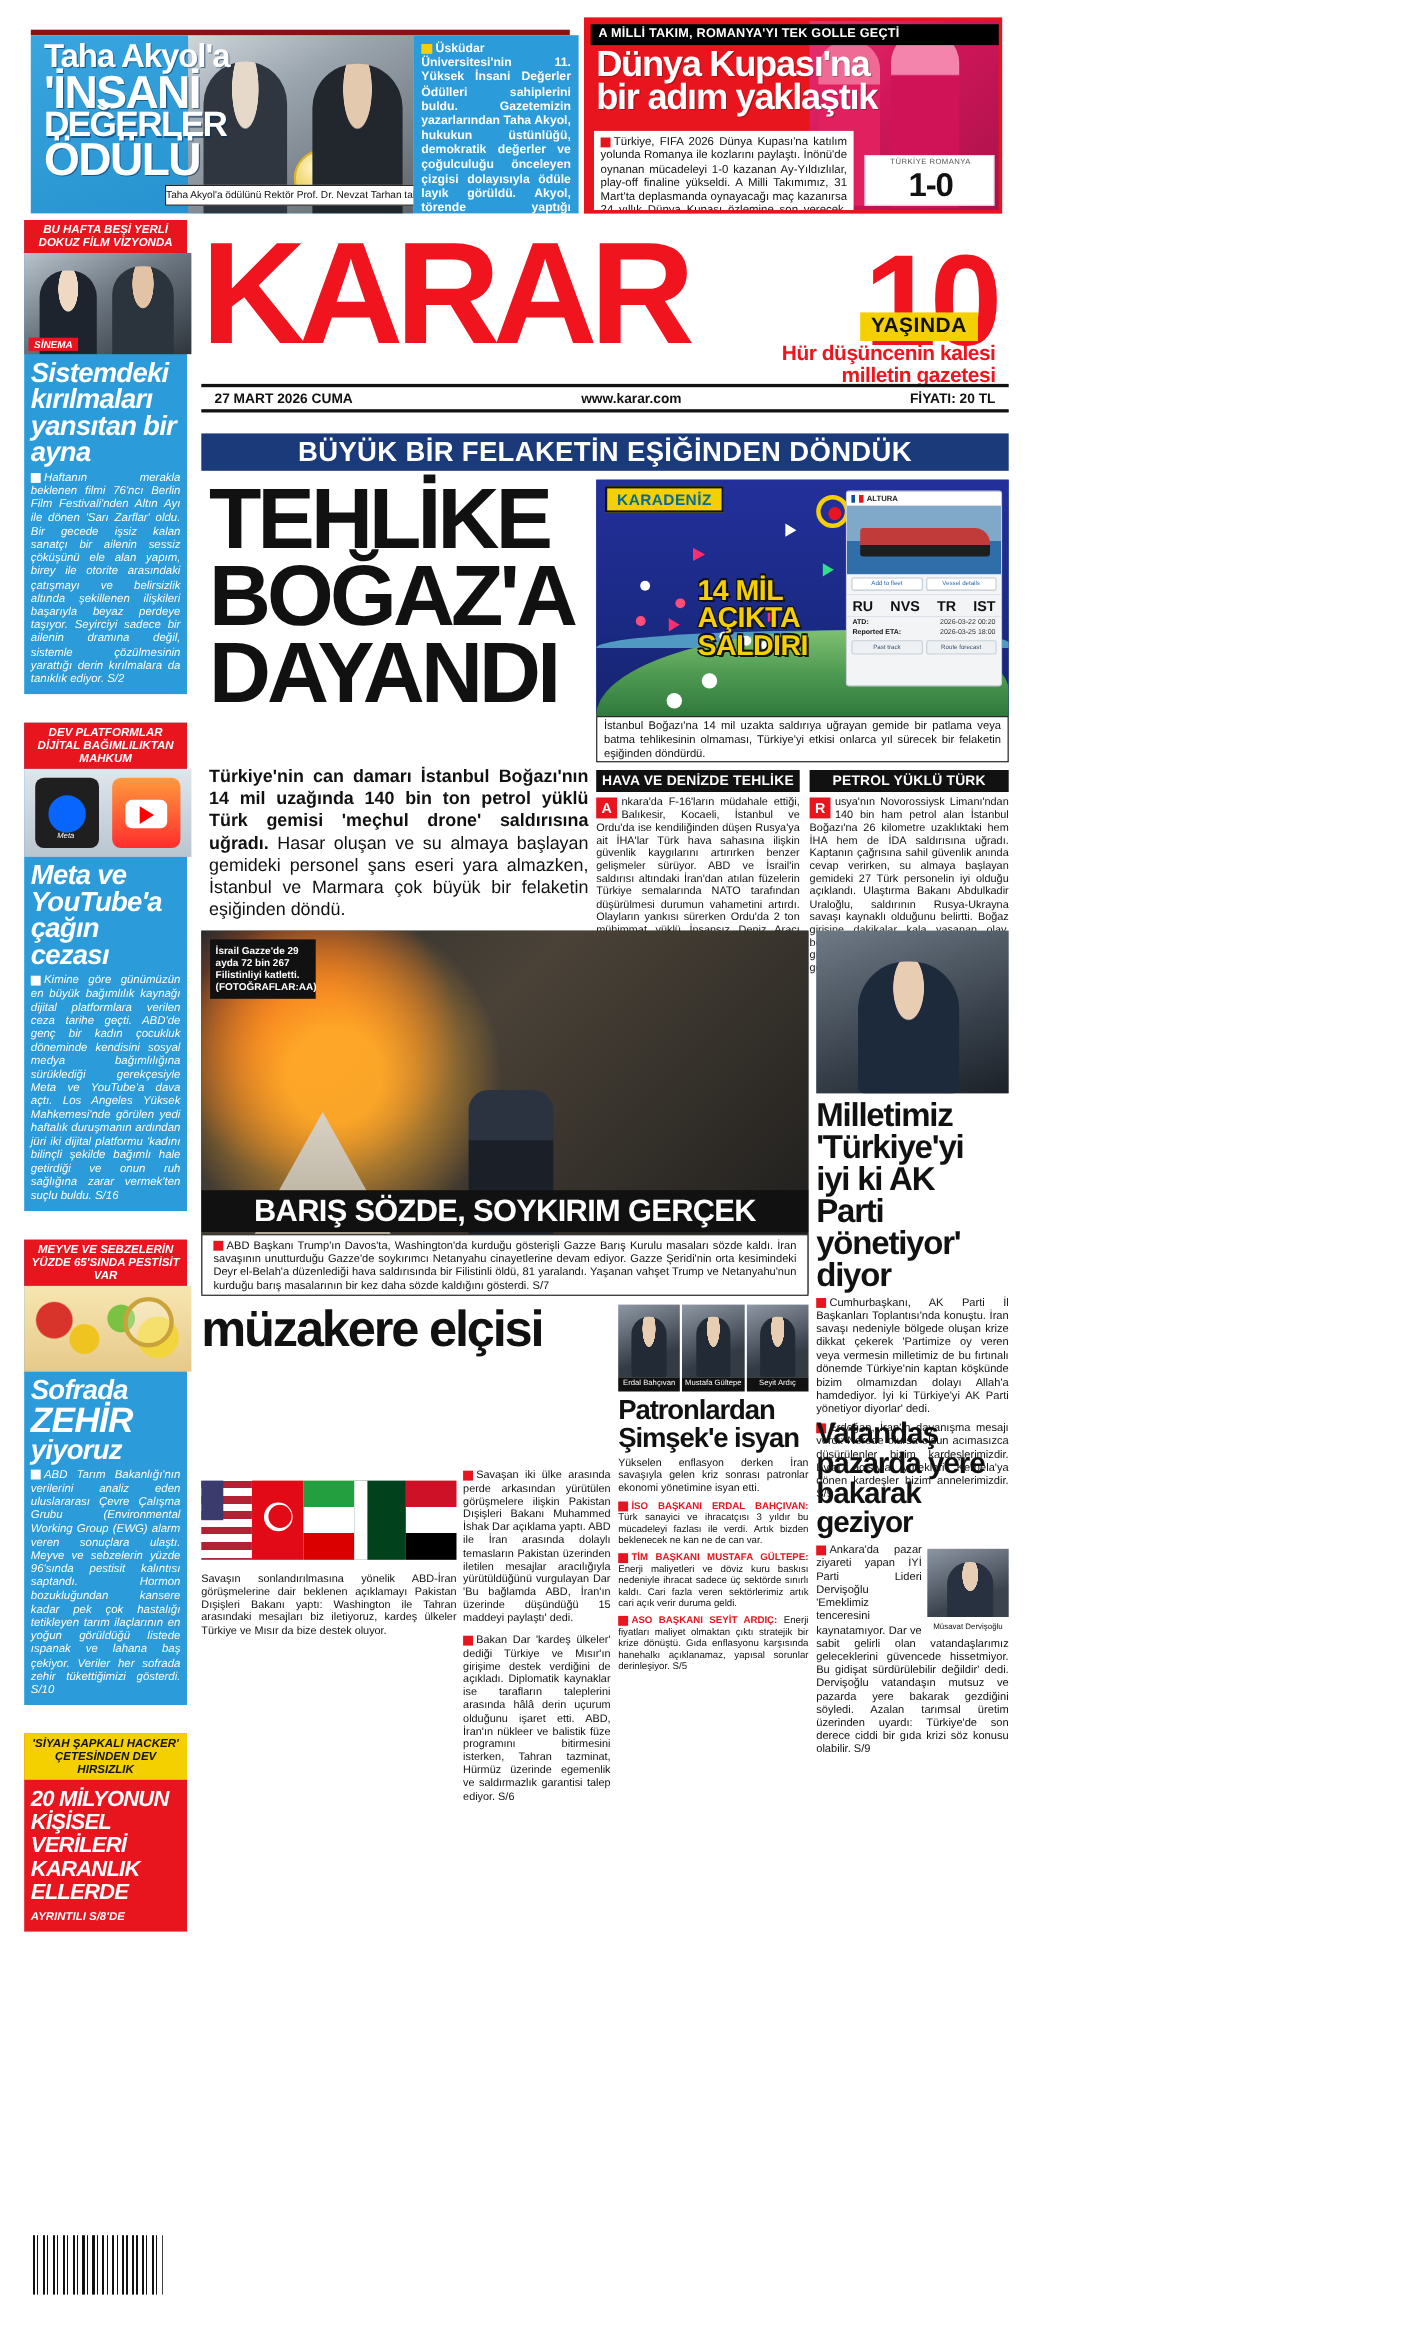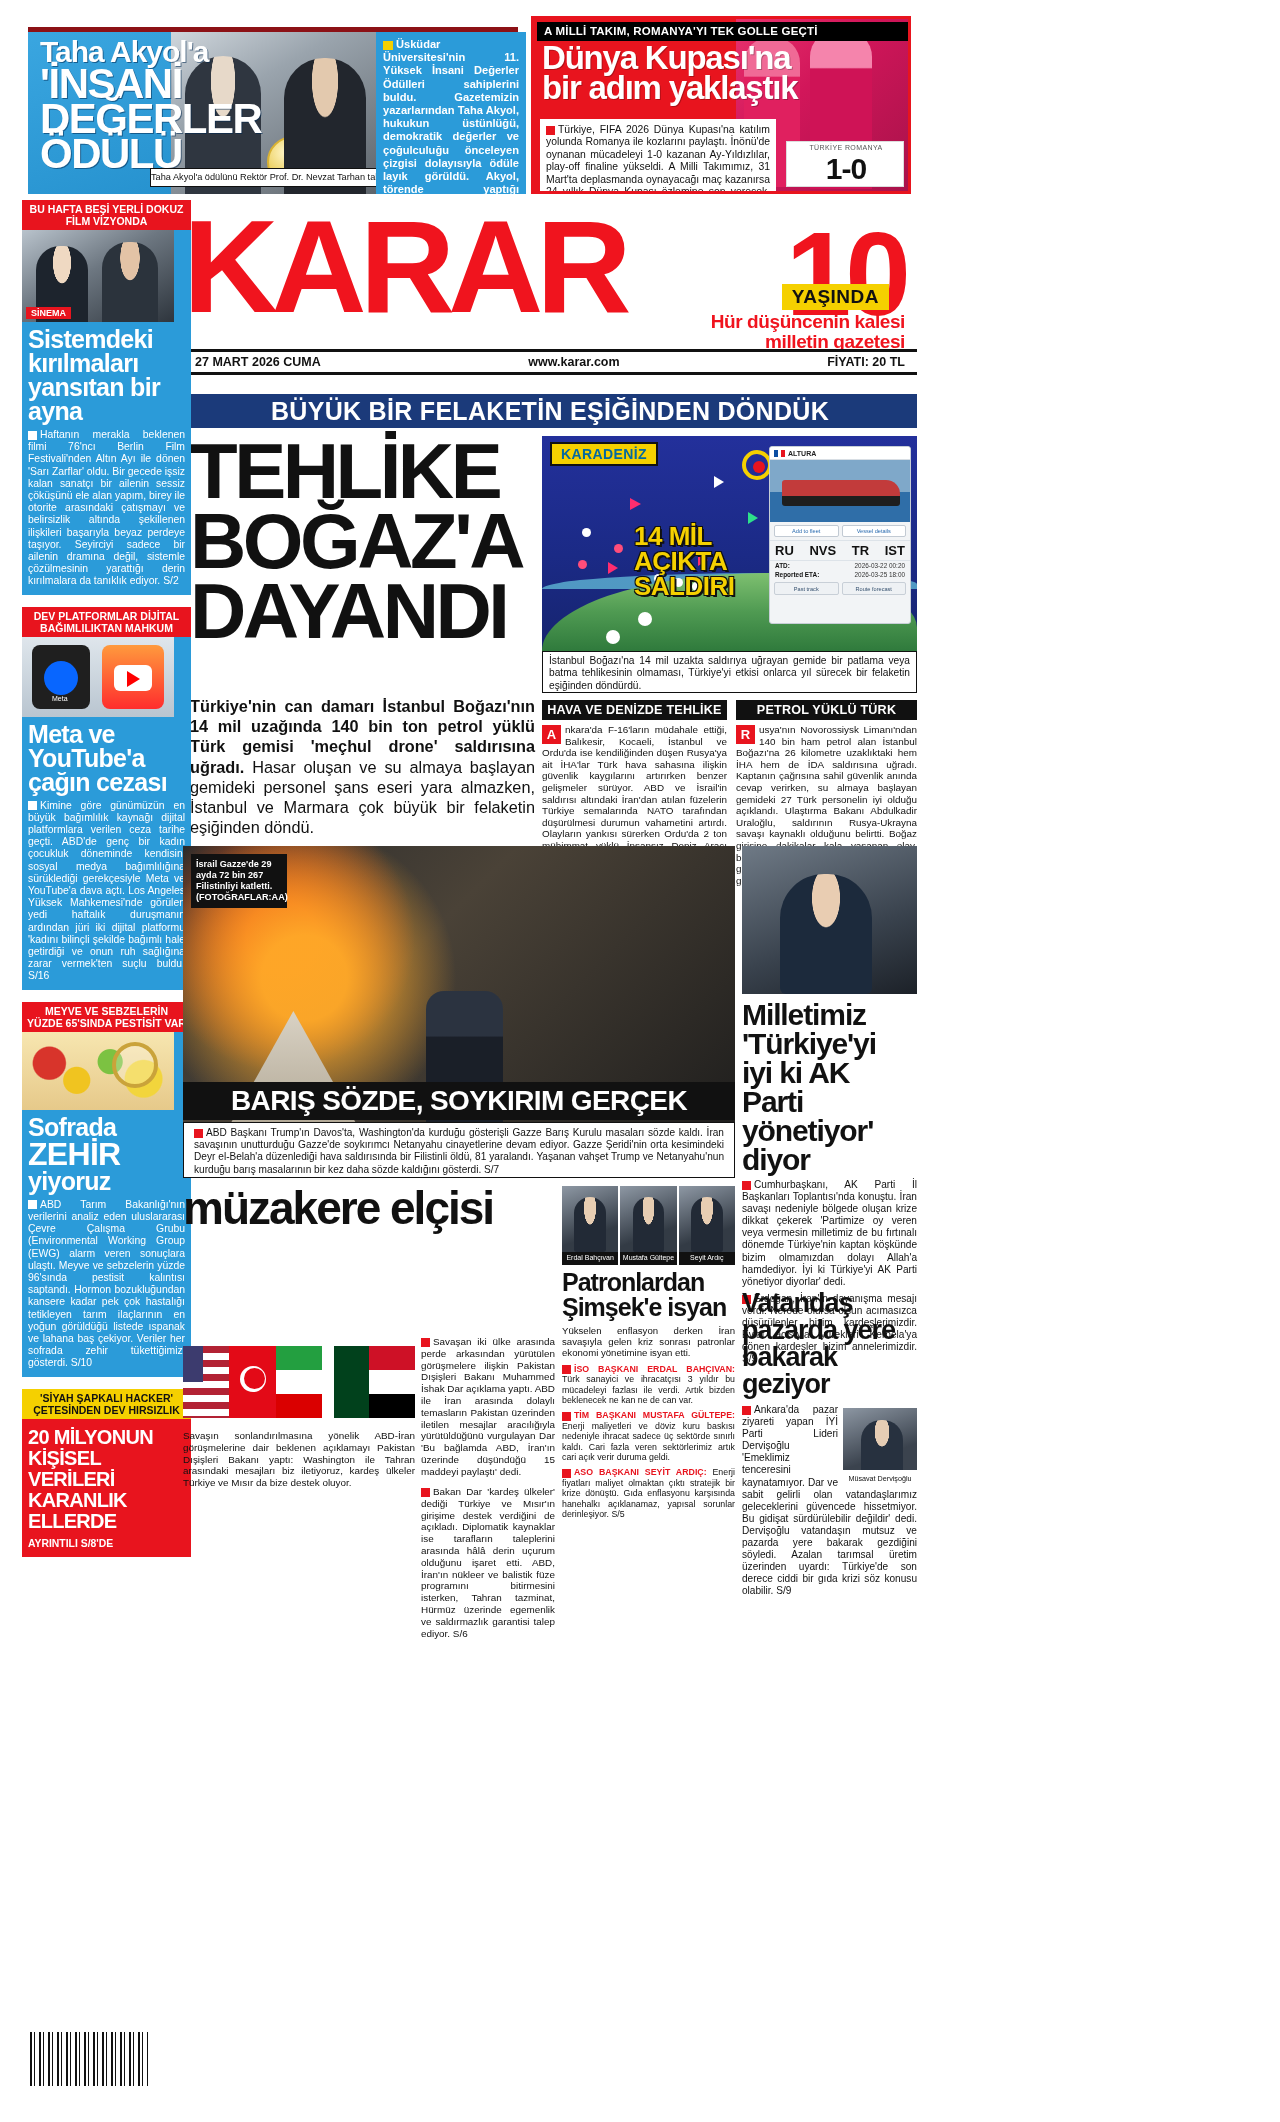--- a/index.html
+++ b/index.html
@@ -48,21 +48,21 @@
     border:2px solid #d9b233;
   }
   .tsHeadline {
     position:absolute; left:12px; top:6px; width:270px;
     color:#fff; font-weight:700; line-height:0.93;
     text-shadow:1px 1px 0 rgba(0,40,80,.55);
     font-family:"Liberation Sans", sans-serif;
   }
   .tsHeadline .l1 { font-size:30px; letter-spacing:-1px; display:block; }
   .tsHeadline .l2 { font-size:42px; letter-spacing:-1.5px; display:block; margin-top:-2px;}
-  .tsHeadline .l3 { font-size:42px; letter-spacing:-1.5px; display:block; margin-top:-4px;}
+  .tsHeadline .l3 { font-size:32px; letter-spacing:-1.5px; display:block; margin-top:-4px;}
   .tsHeadline .l4 { font-size:42px; letter-spacing:-1.5px; display:block; margin-top:-4px;}
   .tsCaption {
     position:absolute; left:122px; bottom:7px; width:240px; height:19px;
     background:#fff; border:1.5px solid #111; font-size:9.2px; line-height:16px;
     text-align:center; color:#111; font-weight:400; white-space:nowrap; overflow:hidden;
   }
   .tsMid {
     position:absolute; left:376px; top:32px; width:150px; height:162px;
     background:#2b9bd9; color:#fff; padding:6px 7px 0 7px;
   }
@@ -219,21 +219,21 @@
   .subHdr { background:#111; color:#fff; font-size:12.6px; font-weight:700; height:20px;
     line-height:20px; text-align:center; letter-spacing:.2px; }
   .subBoxA { left:542px; top:700px; width:185px; }
   .subBoxB { left:736px; top:700px; width:181px; }
   .subBody { font-size:9.9px; line-height:11.6px; color:#111; text-align:justify; padding-top:4px; }
   .dropcap{ float:left; width:19px; height:19px; background:#e8141e; color:#fff; font-weight:700;
     font-size:13px; text-align:center; line-height:19px; margin:1px 4px 0 0; }
 
   
   .rail { left:22px; top:200px; width:152px; }
-  .railBox { position:relative; width:169px; background:#2b9bd9; color:#fff; margin-bottom:12px; }
+  .railBox { position:relative; width:148px; background:#2b9bd9; color:#fff; margin-bottom:26px;font-style:italic; }
   .railTag { background:#e8141e; color:#fff; font-size:10.5px; font-weight:700; line-height:12px;
     padding:3px 5px; text-align:center; }
   .railPhoto{ width:152px; height:92px; position:relative; overflow:hidden; }
   .railTitle{ font-size:25px; font-weight:700; line-height:24px; padding:5px 6px 2px 6px; letter-spacing:-.7px; }
   .railText{ font-size:10.4px; line-height:12.2px; padding:4px 6px 7px 6px; text-align:justify; }
 
   
   .gazaBox { left:183px; top:846px; width:552px; height:330px; background:#0d0d0d; overflow:hidden; }
   .gazaImg{ position:absolute; inset:0;
     background:

